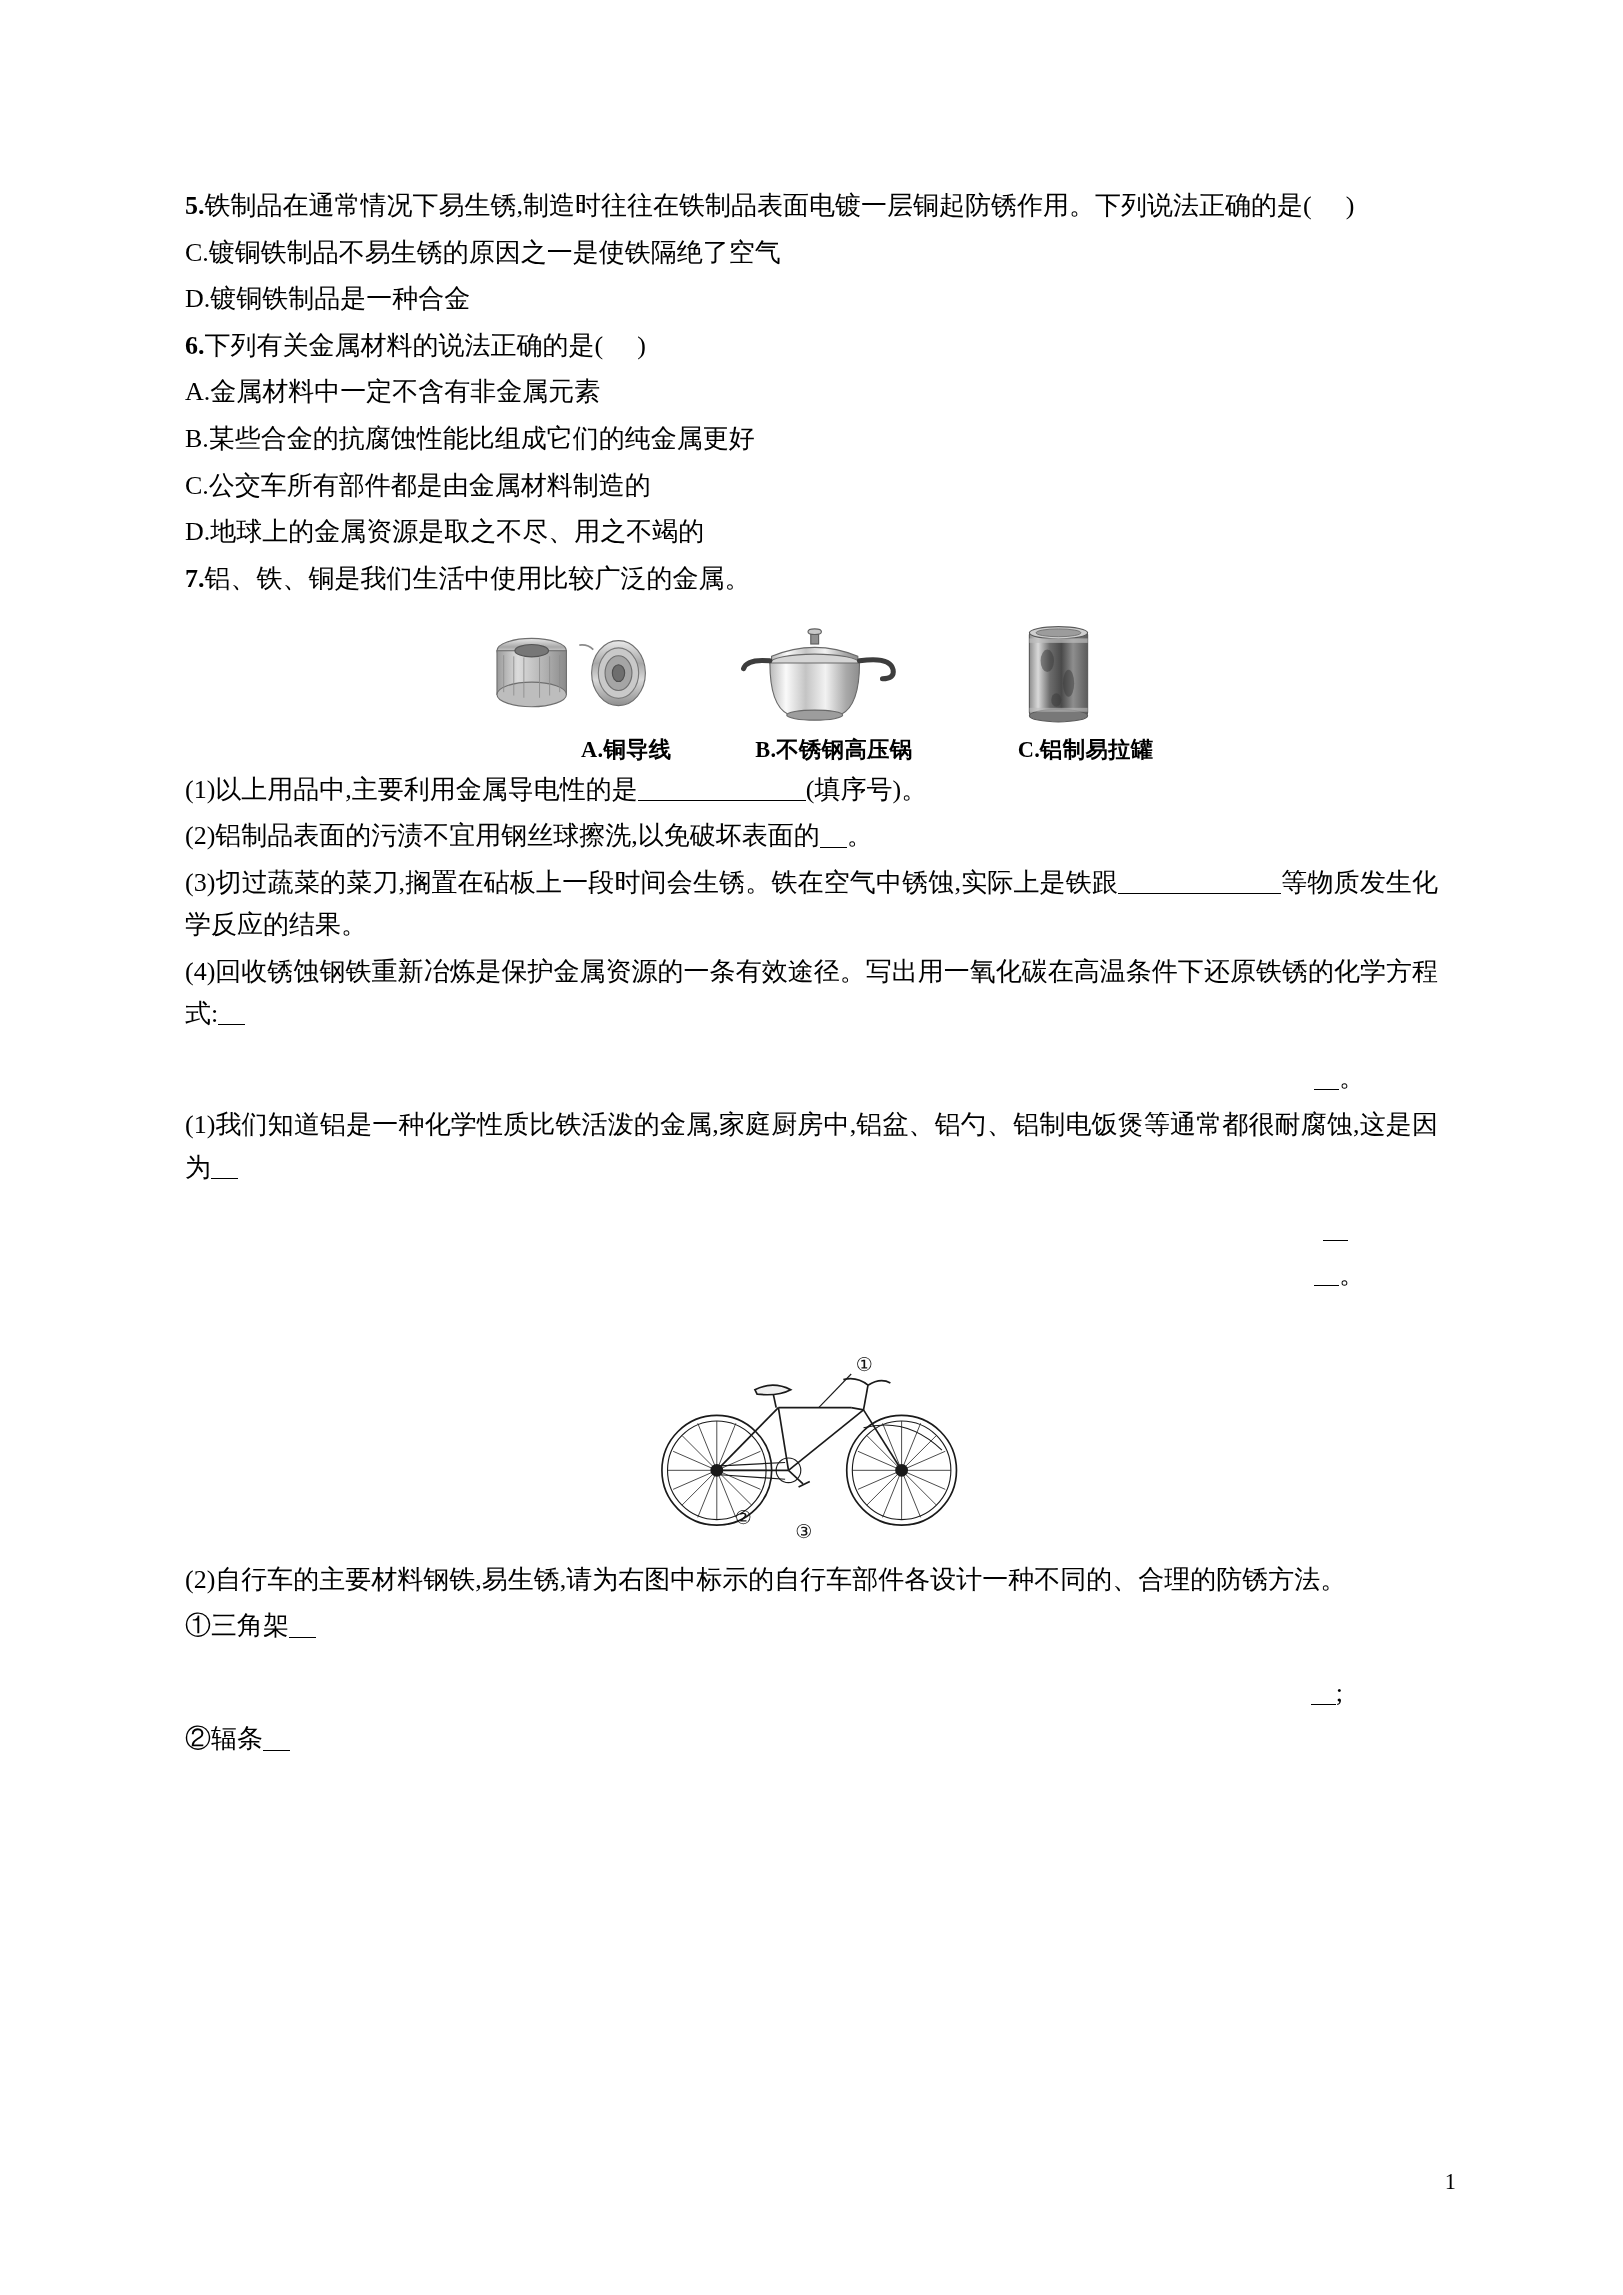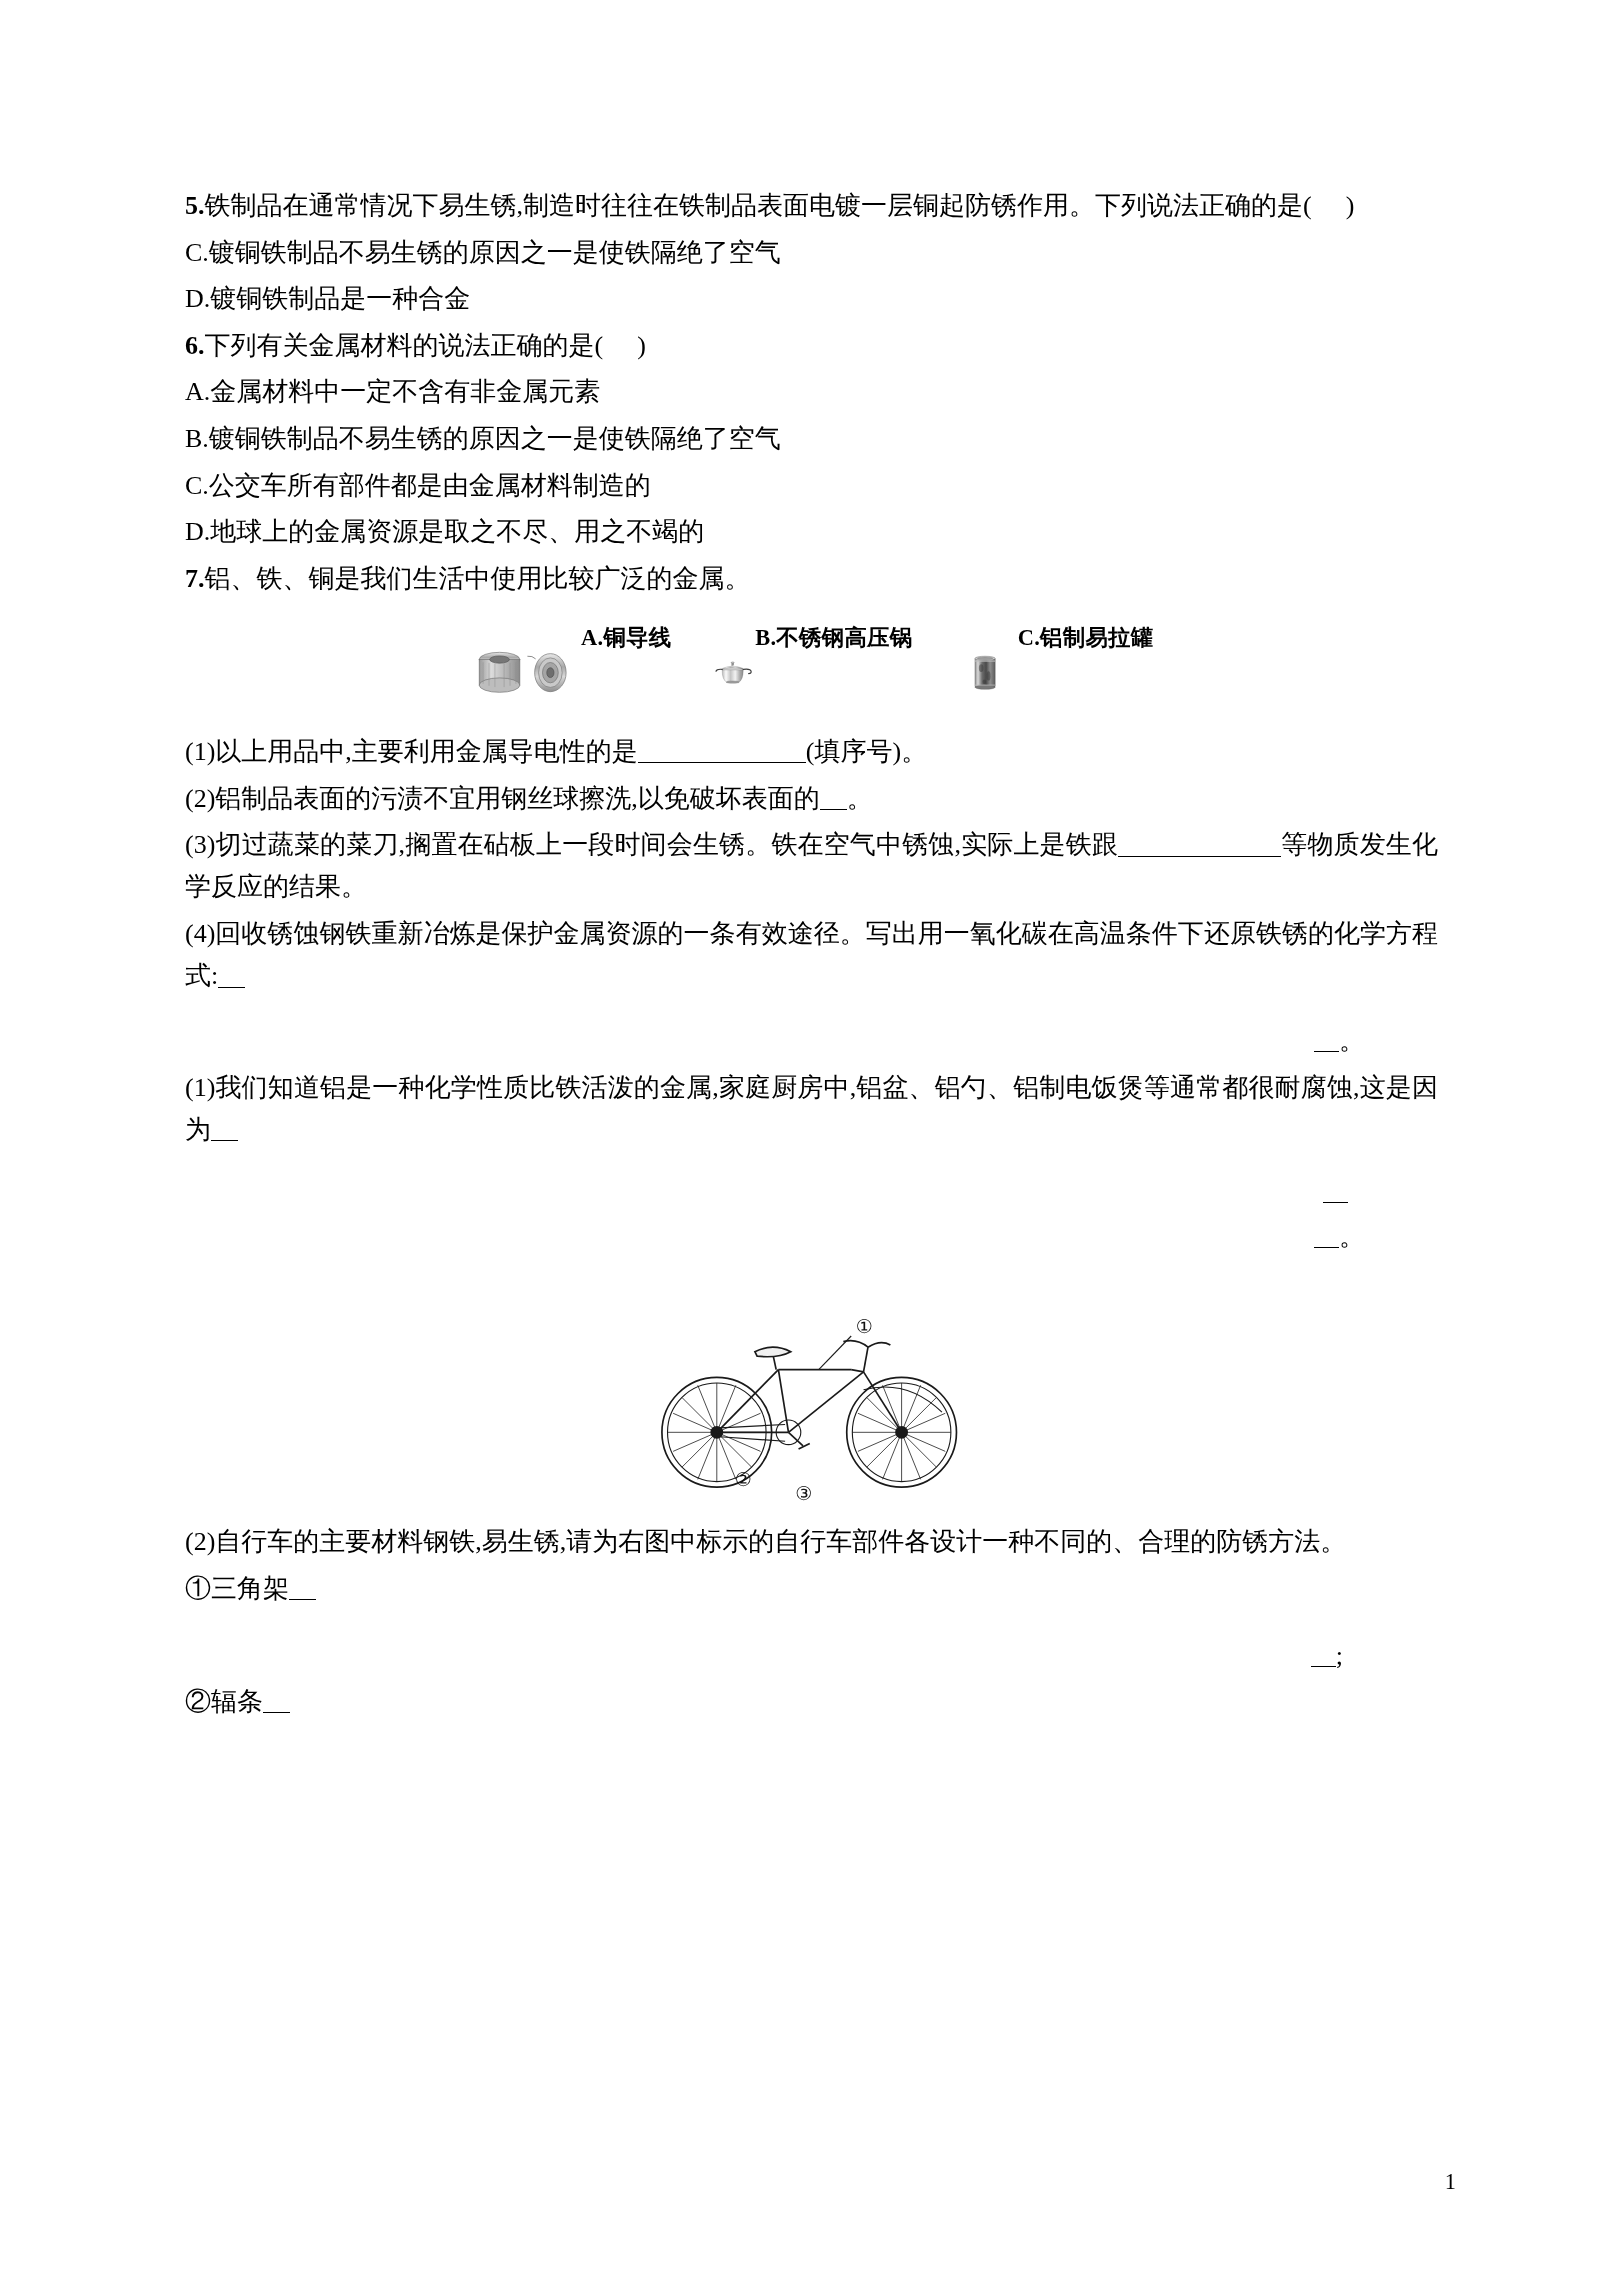--- a/index.html
+++ b/index.html
@@ -62,22 +62,22 @@
   }
   .figure-row {
     display: flex;
     justify-content: center;
     align-items: flex-end;
     gap: 39px;
     margin: 15.7px 0 3.4px 0;
   }
   .fig-item {
     display: flex;
-    flex-direction: row;
-    align-items: flex-start;
+    flex-direction: column;
+    align-items: flex-end;
     width: 202px;
   }
   .fig-caption {
     font-size: 22.4px;
     font-weight: bold;
     margin-top: 6.7px;
     letter-spacing: 0.3px;
     white-space: nowrap;
   }
   .tail-line {
@@ -131,21 +131,21 @@
 
 <div class="page">
   <div class="content">
 
     <p class="q"><span class="q-num">5.</span><span>铁制品在通常情况下易生锈,制造时往往在铁制品表面电镀一层铜起防锈作用。下列说法正确的是(</span><span class="paren-gap"></span><span>)</span></p>
     <p class="opt">C.镀铜铁制品不易生锈的原因之一是使铁隔绝了空气</p>
     <p class="opt">D.镀铜铁制品是一种合金</p>
 
     <p class="q"><span class="q-num">6.</span><span>下列有关金属材料的说法正确的是(</span><span class="paren-gap"></span><span>)</span></p>
     <p class="opt">A.金属材料中一定不含有非金属元素</p>
-    <p class="opt">B.镀铜铁制品不易生锈的原因之一是使铁隔绝了空气</p>
+    <p class="opt">B.某些合金的抗腐蚀性能比组成它们的纯金属更好</p>
     <p class="opt">C.公交车所有部件都是由金属材料制造的</p>
     <p class="opt">D.地球上的金属资源是取之不尽、用之不竭的</p>
 
     <p class="q"><span class="q-num">7.</span><span>铝、铁、铜是我们生活中使用比较广泛的金属。</span></p>
 
     <div class="figure-row">
 
       <div class="fig-item">
         <svg width="191" height="112" viewBox="0 0 340 200">
           <defs>

